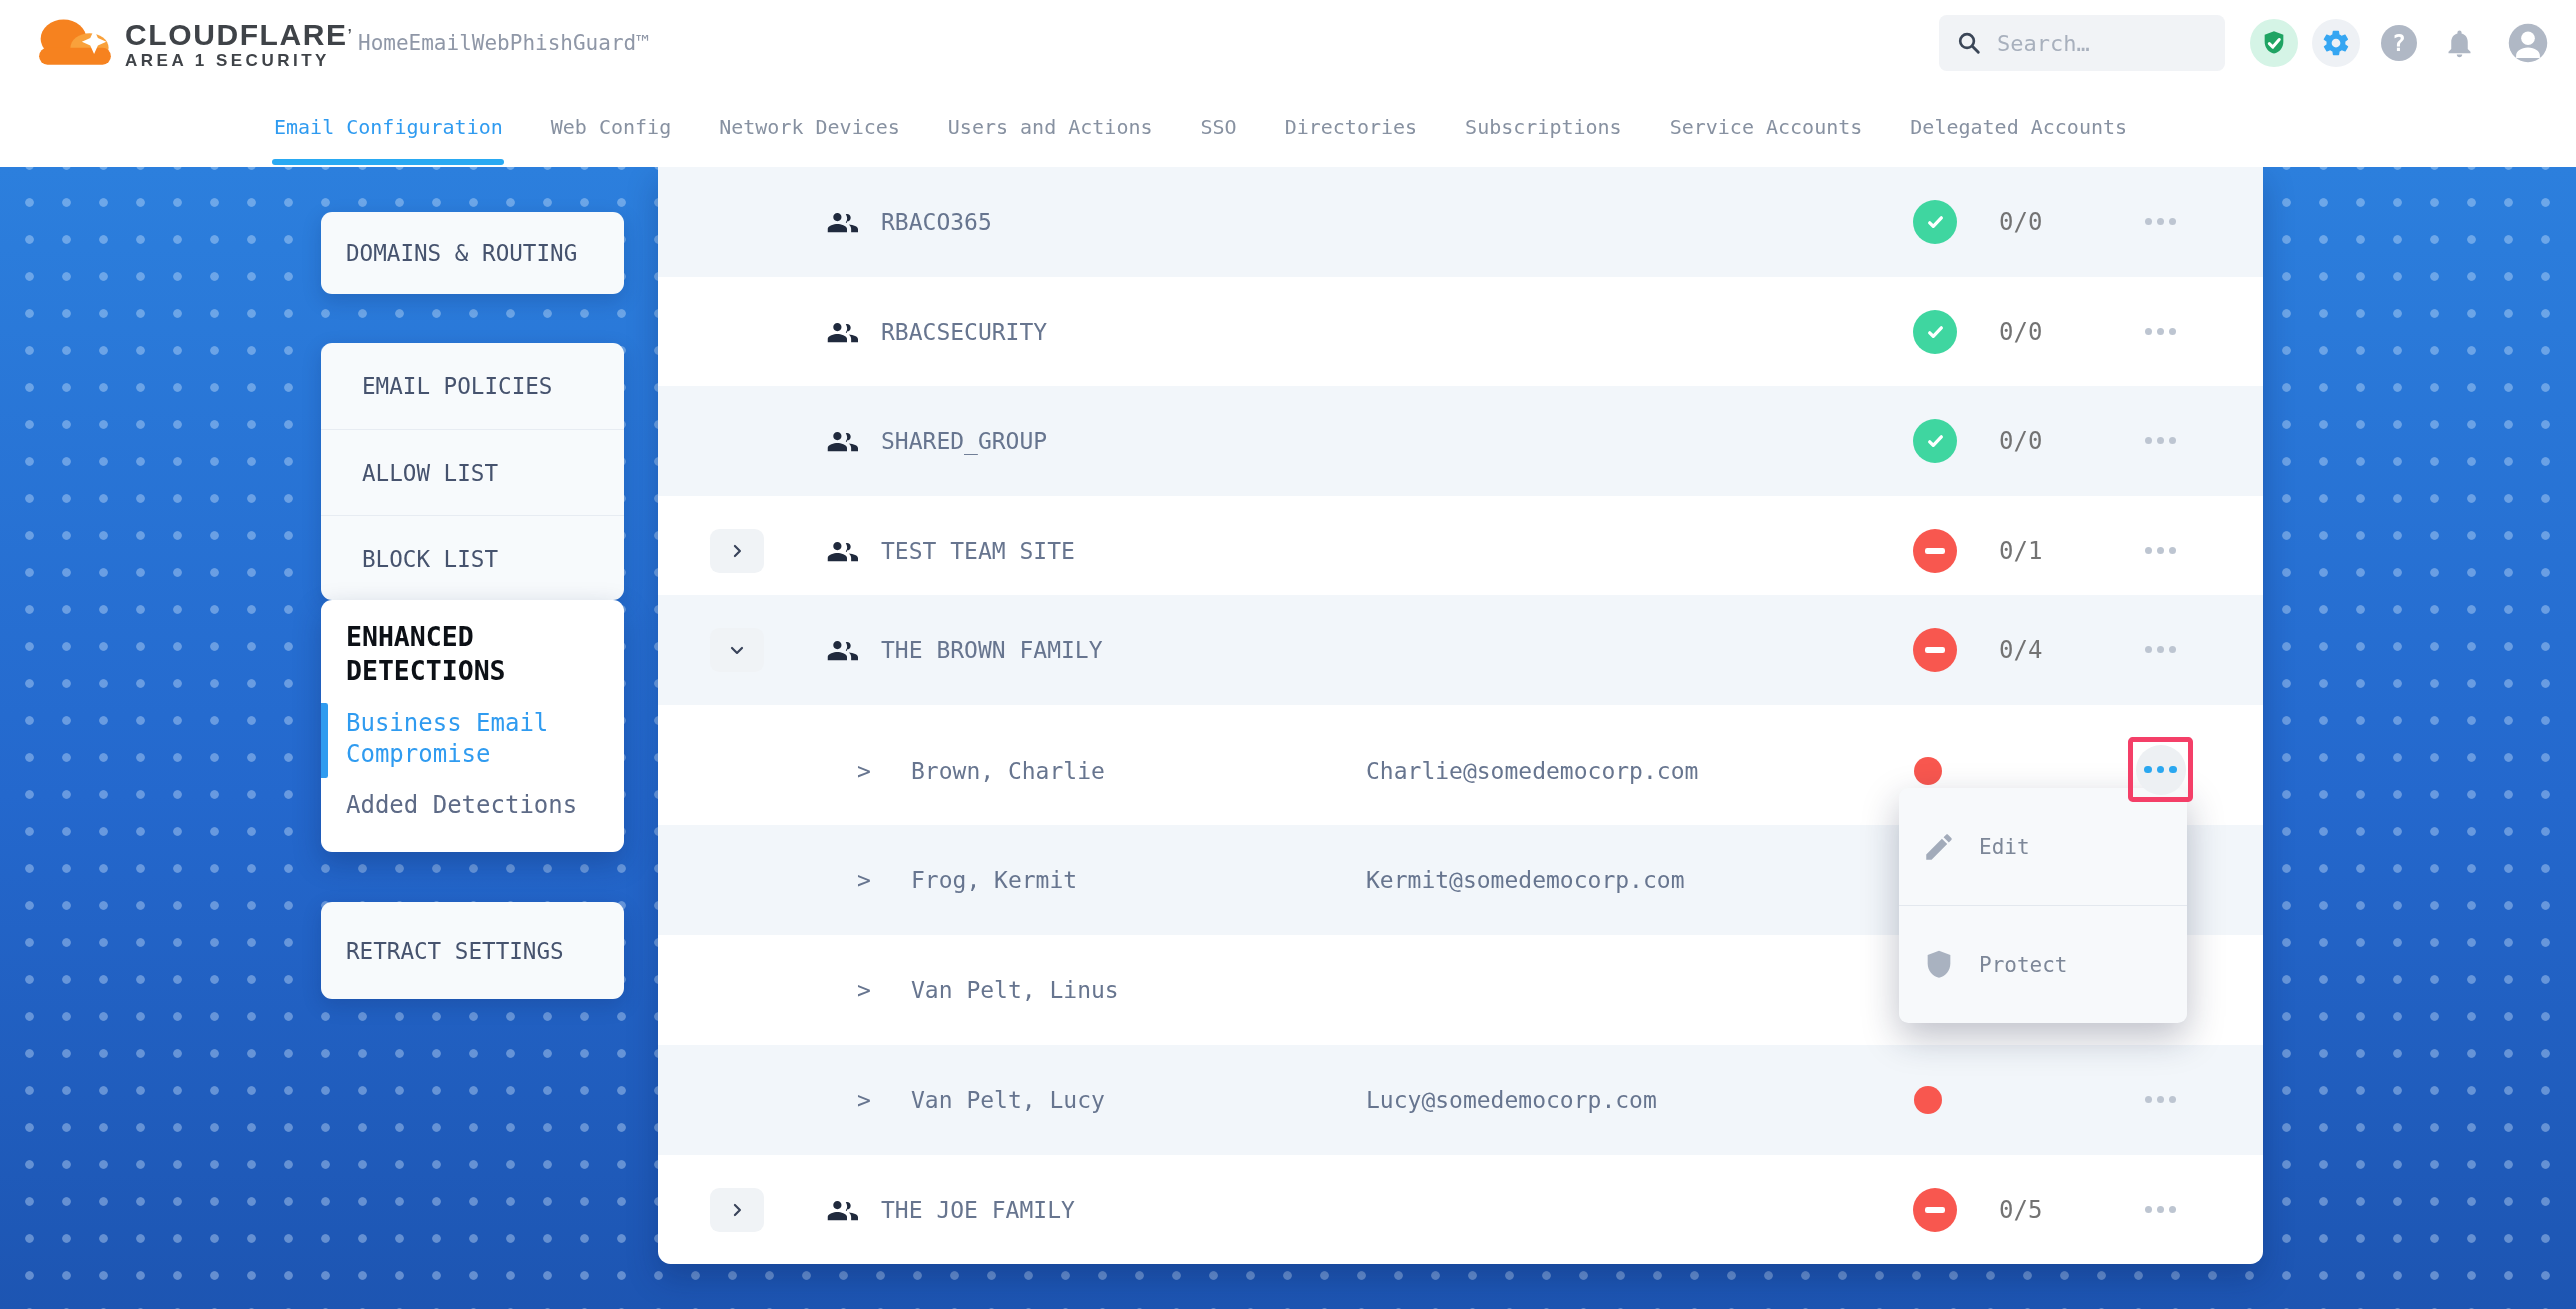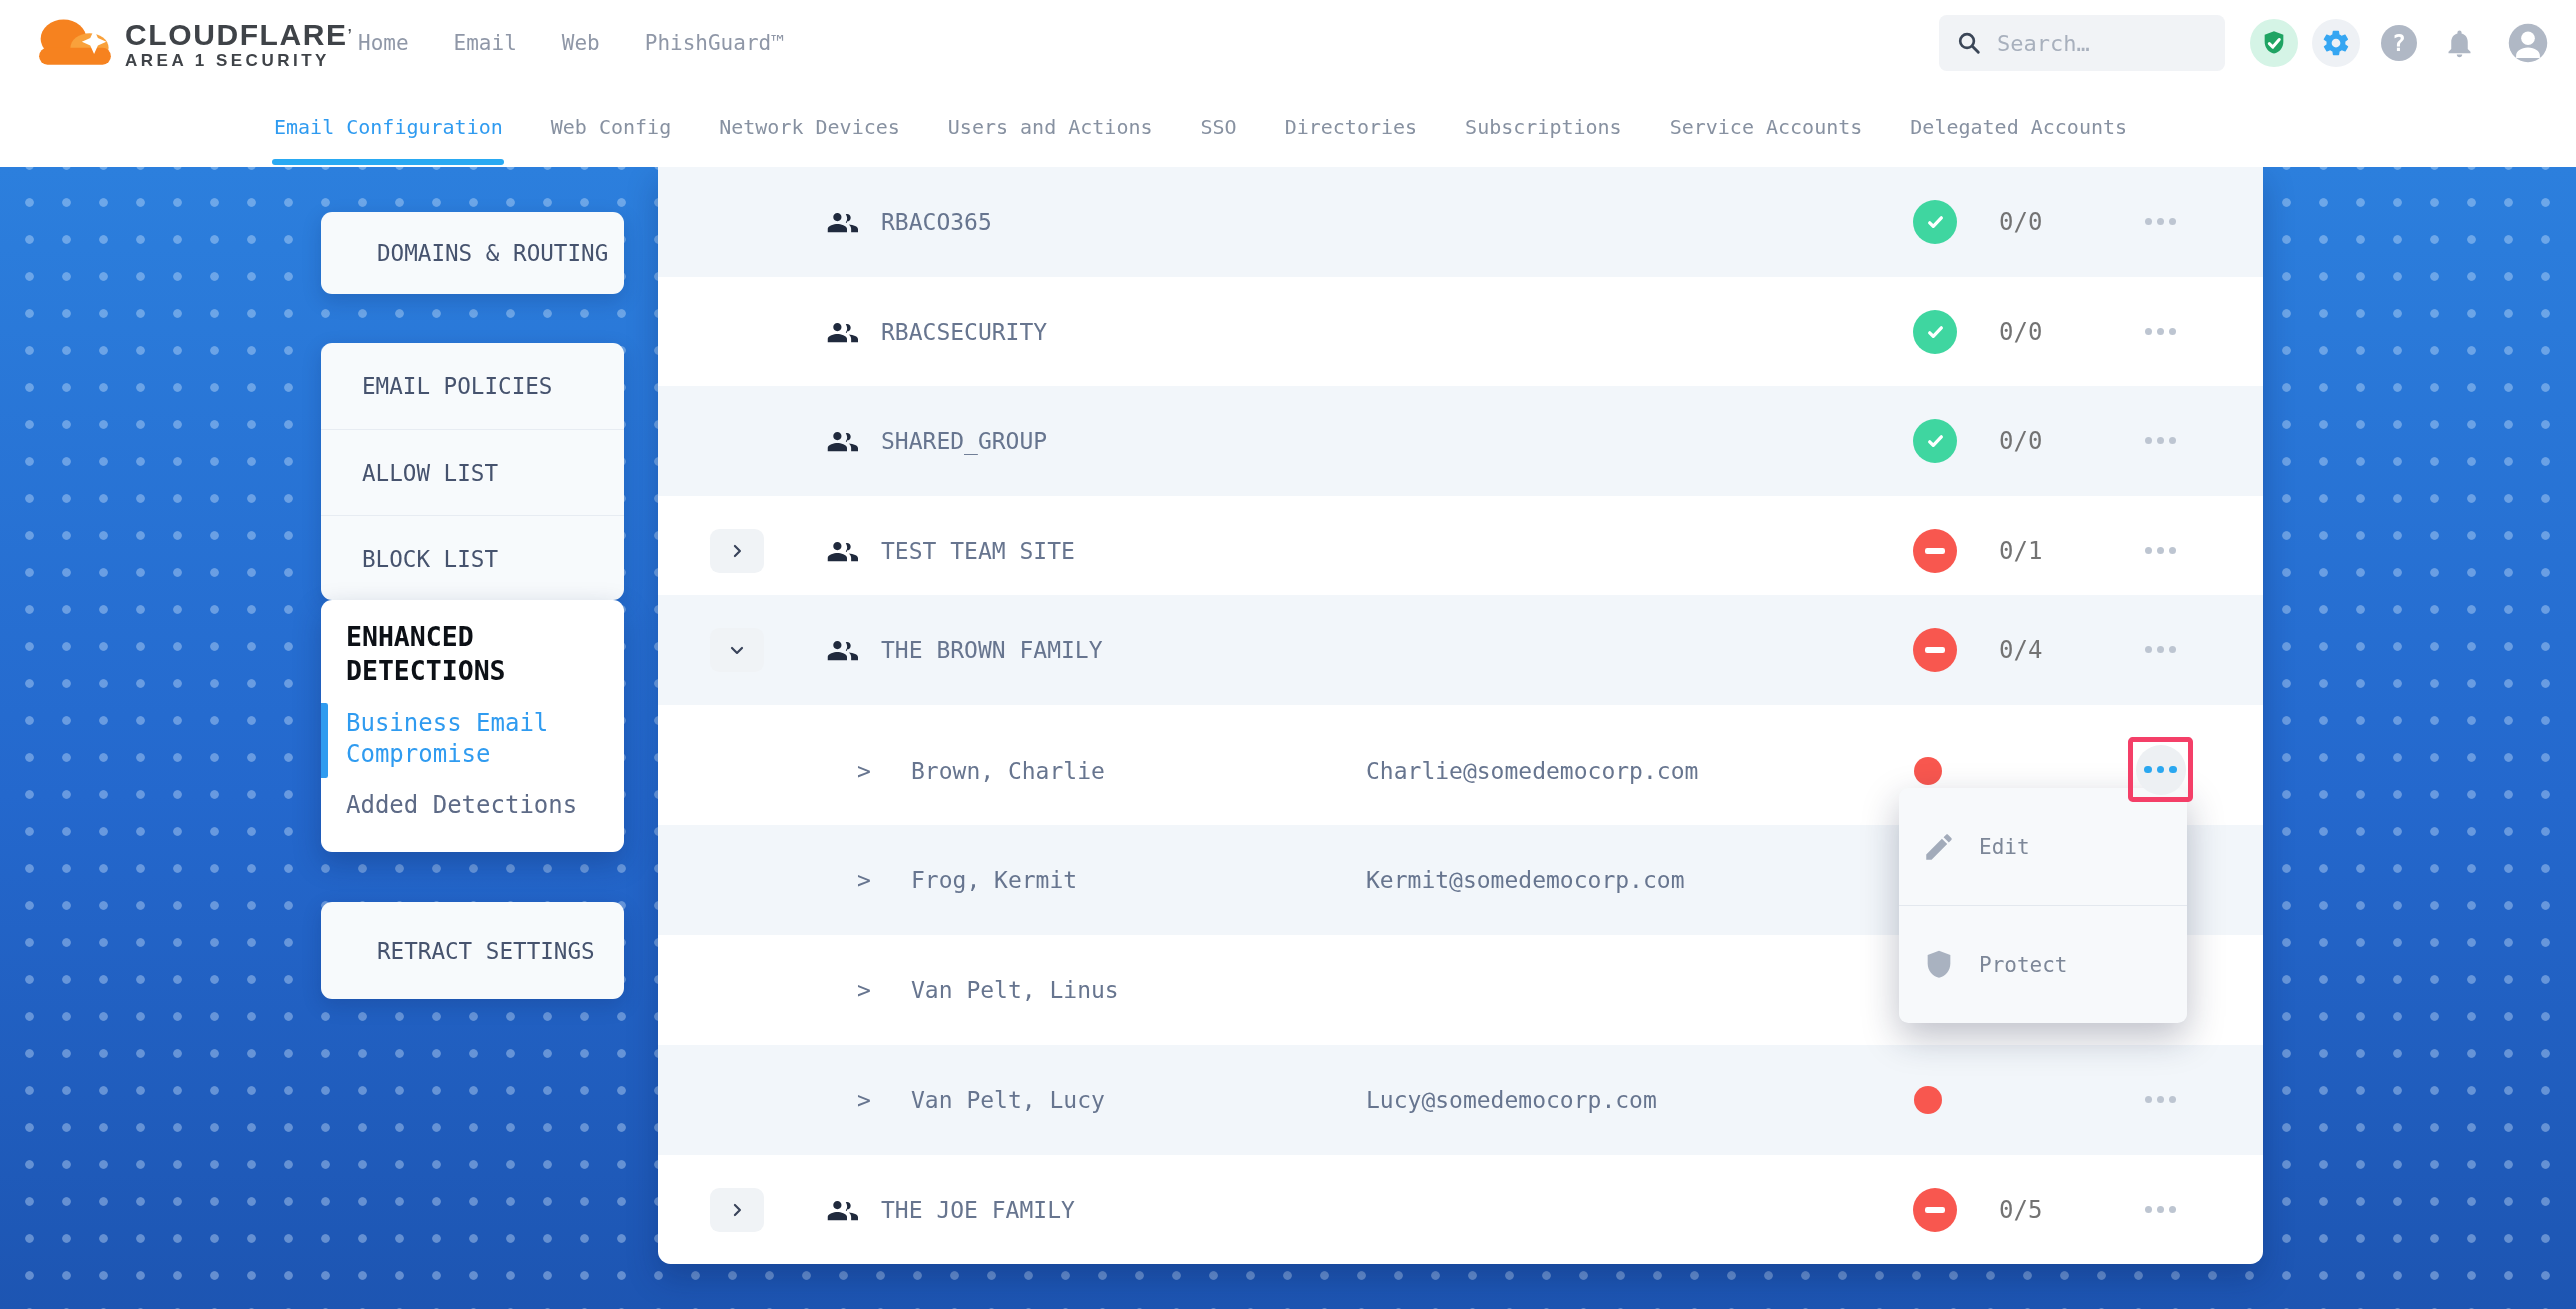--- a/index.html
+++ b/index.html
@@ -7,21 +7,21 @@
     position:relative;width:2576px;height:1309px;overflow:hidden;background:#fff;
     font-family:"DejaVu Sans Mono","Liberation Mono",monospace;
   }
   
   .header{position:absolute;left:0;top:0;width:2576px;height:86px;background:#fff;z-index:10;}
   .logo-cloud{position:absolute;left:33px;top:9.3px;width:84px;height:67px;}
   .brand{position:absolute;left:125px;top:18.7px;}
   .brand-line1{font-family:"Liberation Sans",sans-serif;font-weight:bold;font-size:30px;color:#3f4348;letter-spacing:1.6px;line-height:31px;}
   .brand-tm{font-size:14px;vertical-align:top;}
   .brand-line2{font-family:"Liberation Sans",sans-serif;font-weight:bold;font-size:17px;color:#3f4348;letter-spacing:3.5px;line-height:22px;}
-  .top-nav{position:absolute;left:358px;top:0;height:86px;display:flex;align-items:center;gap:45px;}
+  .top-nav{position:absolute;left:358px;top:0;height:86px;display:flex;align-items:center;}
   .top-nav a{font-size:21px;color:#8f97a7;text-decoration:none;cursor:pointer;}
   .search{position:absolute;left:1939px;top:15px;width:286px;height:56px;background:#f1f3f6;border-radius:7.8px;display:flex;align-items:center;padding-left:17px;box-sizing:border-box;}
   .search svg{width:26.5px;height:26.5px;flex:none;}
   .search input{border:none;background:transparent;outline:none;margin-left:12.5px;width:210px;
     font-family:"DejaVu Sans Mono","Liberation Mono",monospace;font-size:22px;color:#6b7485;}
   .search input::placeholder{color:#a8b0bd;}
   .hicon{position:absolute;top:43px;transform:translate(-50%,-50%);display:flex;align-items:center;justify-content:center;border-radius:50%;border:none;cursor:pointer;padding:0;}
   #icon-shield{left:2274px;width:48px;height:48px;background:#d5f4e6;}
   #icon-gear{left:2336px;width:48px;height:48px;background:#eef1f5;}
   #icon-help{left:2399px;width:36px;height:36px;background:#b0b8c5;color:#fff;font-size:23px;font-weight:bold;font-family:"DejaVu Sans Mono",monospace;}
@@ -39,21 +39,21 @@
     background-image:radial-gradient(rgba(215,235,255,.38) 3.9px,transparent 4.7px);
     background-size:37px 37px;background-position:11px 17px;}
   
   .side-card{position:absolute;left:321px;width:303px;background:#f7fafc;border-radius:11px;
     box-shadow:0 6.2px 18.7px rgba(10,30,80,.18);box-sizing:border-box;}
   #card-0{top:45px;height:82px;}
   #card-1{top:176px;height:257px;}
   #card-2{top:433px;height:252px;background:#fff;box-shadow:0 11px 28px rgba(10,30,80,.28);z-index:2;padding:20px 25px 0;}
   #card-3{top:735px;height:97px;}
   .side-item{font-size:22.6px;color:#46536e;cursor:pointer;}
-  .side-item.single{height:100%;display:flex;align-items:center;padding-left:25px;box-sizing:border-box;margin-left:31px;}
+  .side-item.single{height:100%;display:flex;align-items:center;padding-left:25px;box-sizing:border-box;}
   .side-item.rowed{height:86px;display:flex;align-items:center;padding-left:41px;box-sizing:border-box;}
   .side-item.rowed + .side-item.rowed{border-top:1.6px solid #e7ecf2;}
   .side-heading{font-size:26.5px;font-weight:bold;color:#0c1016;line-height:34px;max-width:257px;}
   .side-item.detect{font-size:24px;line-height:31px;margin-top:20px;color:#5d6a86;max-width:252px;}
   .side-item.detect.active{color:#2f9bf0;}
   .active-bar{position:absolute;left:0;top:103px;width:7px;height:75px;background:#2f9bf0;border-radius:0 2.3px 2.3px 0;}
   
   .panel{position:absolute;left:658px;top:0;width:1605px;height:1097px;background:#fff;
     border-radius:0 0 12.5px 12.5px;overflow:hidden;box-shadow:0 14px 31px rgba(8,25,70,.25);}
   .trow{position:absolute;left:0;width:100%;height:110px;}

